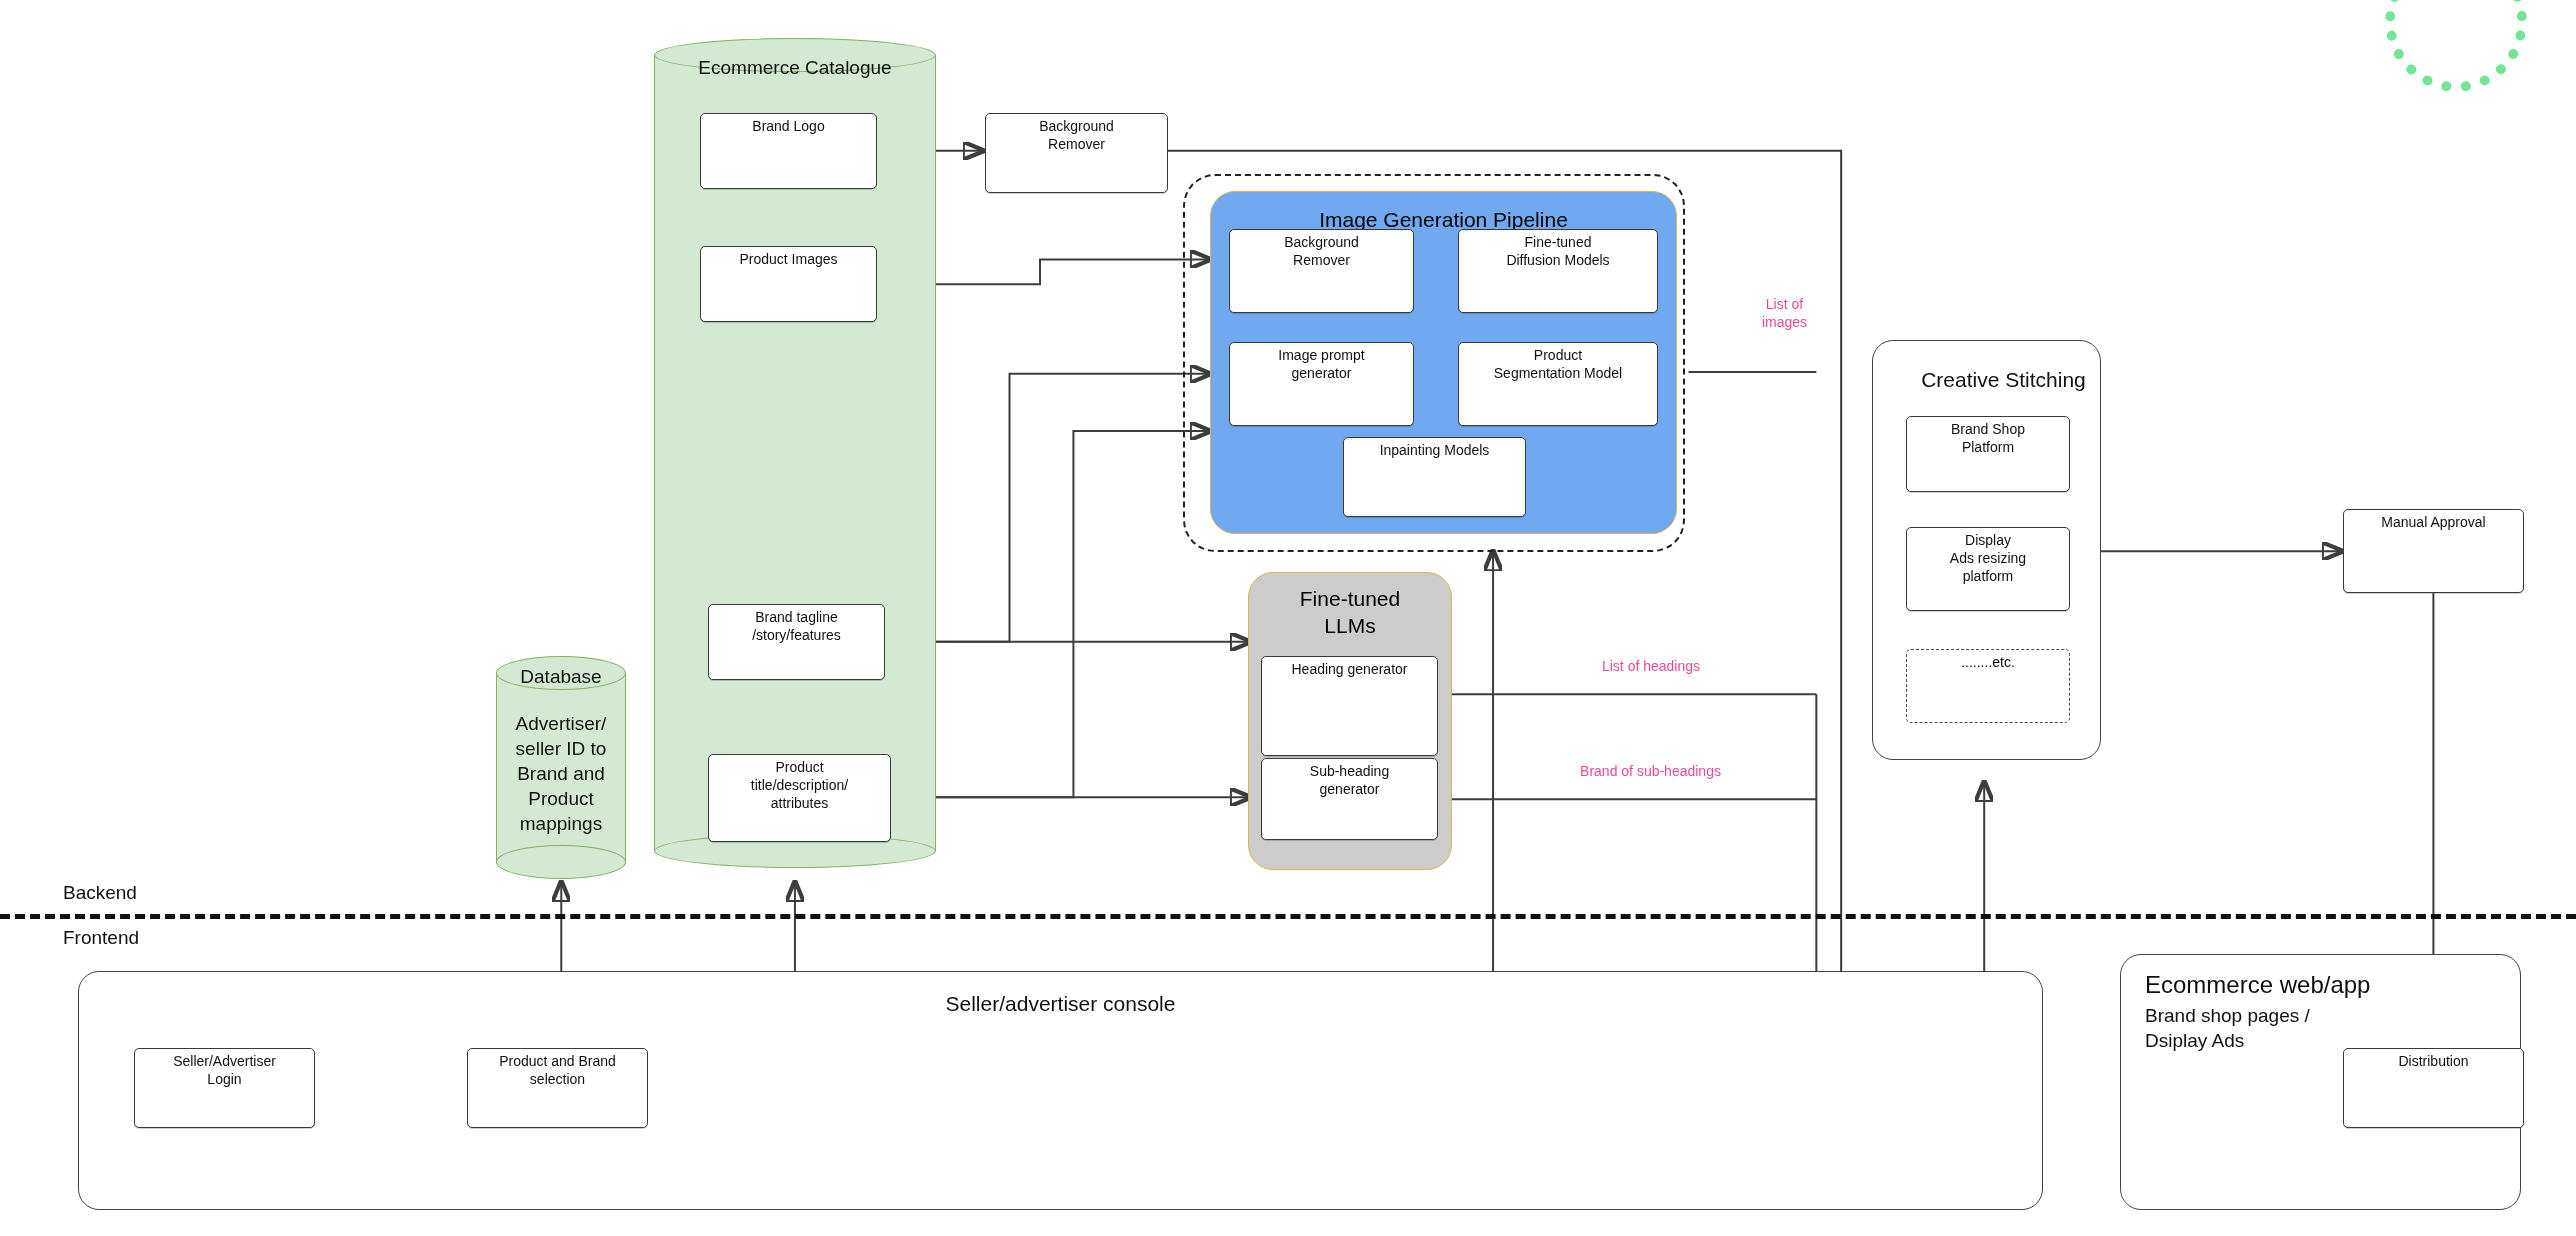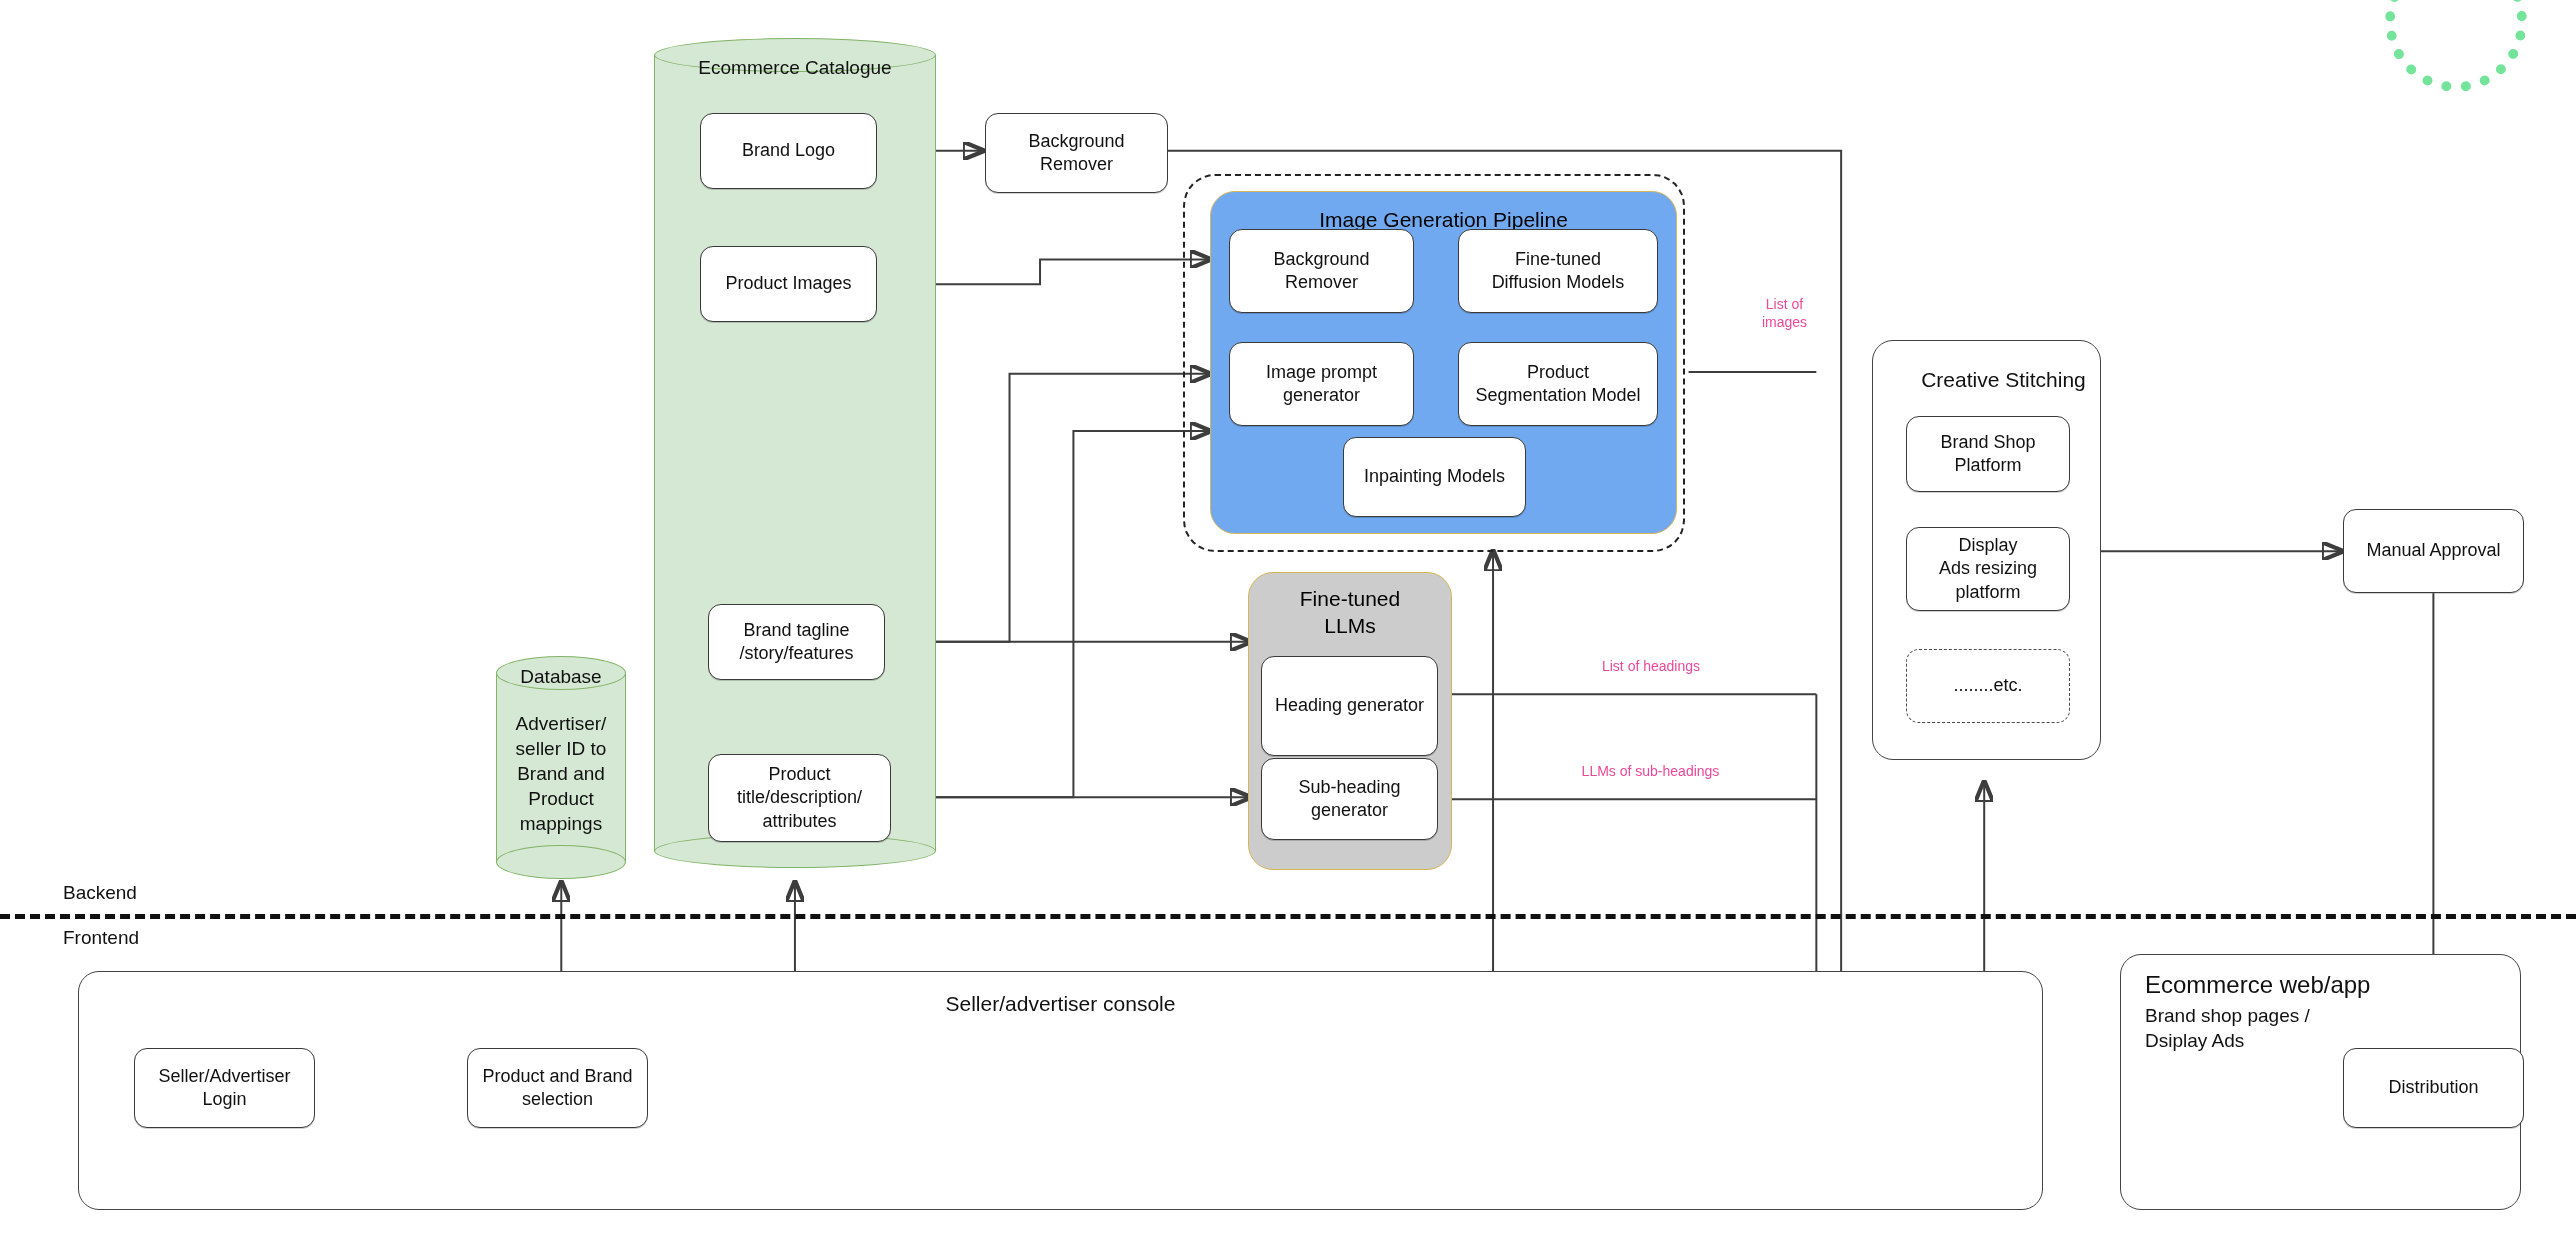--- a/index.html
+++ b/index.html
@@ -5,27 +5,27 @@
 <style>
   html,body{margin:0;padding:0;background:#ffffff;}
   body{font-family:"Liberation Sans","DejaVu Sans",sans-serif;color:#111;}
   #stage{position:relative;width:2576px;height:1236px;background:#fff;overflow:hidden;}
 
   
   .node{
     position:absolute;
     box-sizing:border-box;
     border:1.5px solid #3a3a3a;
-    border-radius:13px;
+    border-radius:5px;
     background:#ffffff;
-    display:flex;align-items:center;justify-content:center;
+    display:flex;justify-content:center;
     text-align:center;
     line-height:1.28;
     color:#111;
-    font-size:18px;
+    font-size:14px;
     padding:3.8px 7.6px;
     box-shadow:0 1px 0 rgba(0,0,0,0.18);
   }
   .node.dashedbox{border:1.9px dashed #4a4a4a;box-shadow:none;background:transparent;}
 
   
   .container{
     position:absolute;box-sizing:border-box;
     border:1.5px solid #444;border-radius:21px;background:#fff;
   }
@@ -274,16 +274,16 @@
   <div class="container-title" style="left:2145px;top:1004px;width:382px;text-align:left;font-size:19px;line-height:1.3;">Brand shop pages /<br>Dsiplay Ads</div>
 
   <div class="node" style="left:2343px;top:1048px;width:181px;height:80px;">
     <span>Distribution</span>
   </div>
 
   <div class="edge-label" style="left:1708px;top:296px;width:153px;">List of<br>images</div>
 
   <div class="edge-label" style="left:1527px;top:658px;width:248px;">List of headings</div>
 
-  <div class="edge-label" style="left:1517px;top:763px;width:267px;">LLMs of sub-headings</div>
+  <div class="edge-label" style="left:1517px;top:763px;width:267px;">Brand of sub-headings</div>
 
 </div>
 
 
 </body></html>

